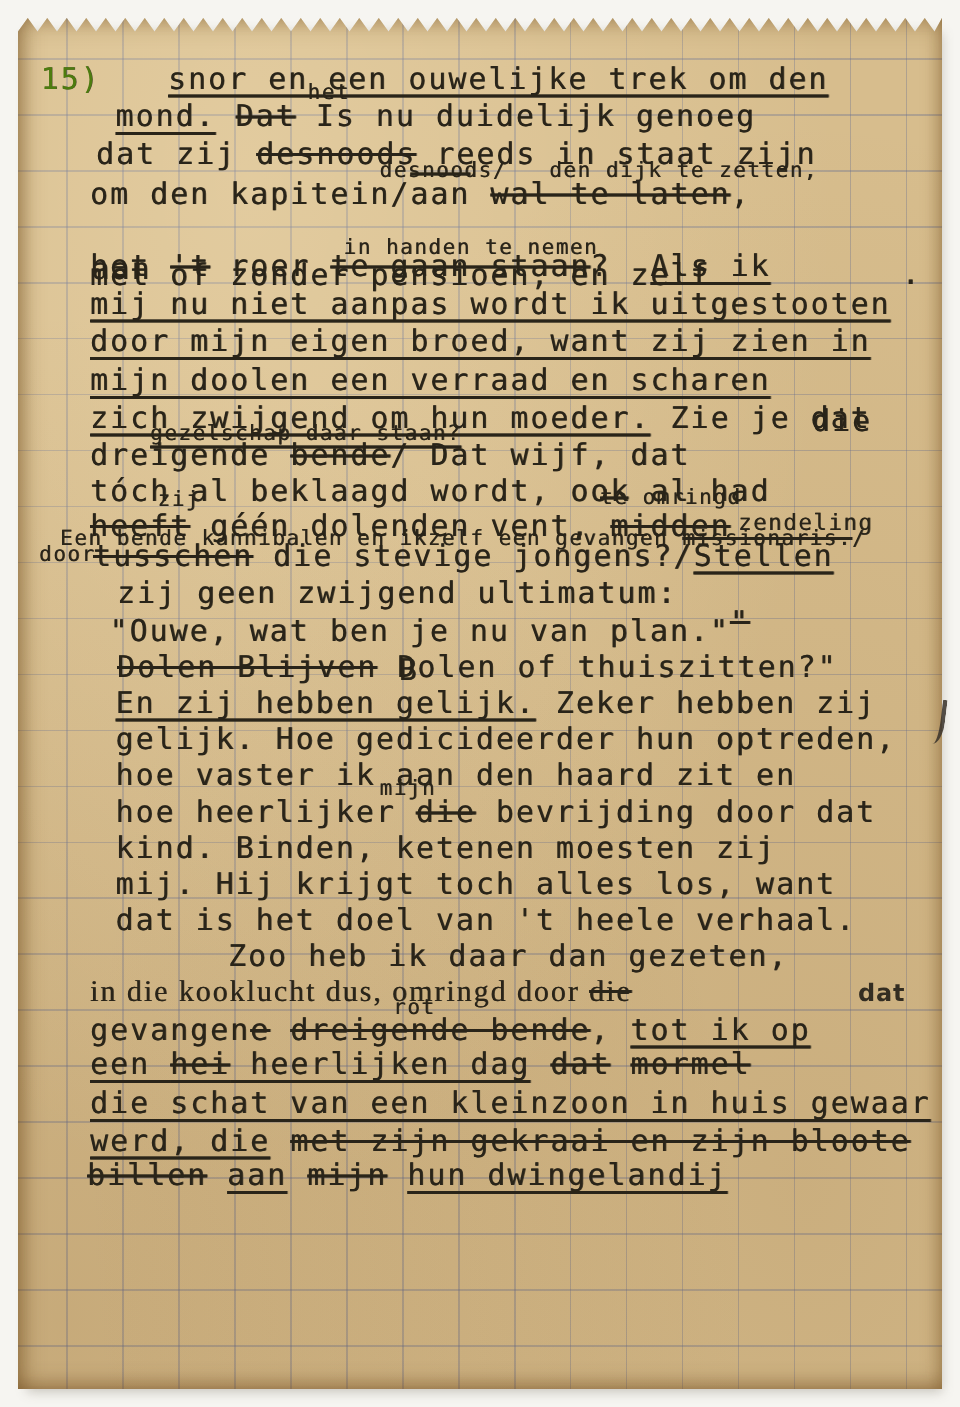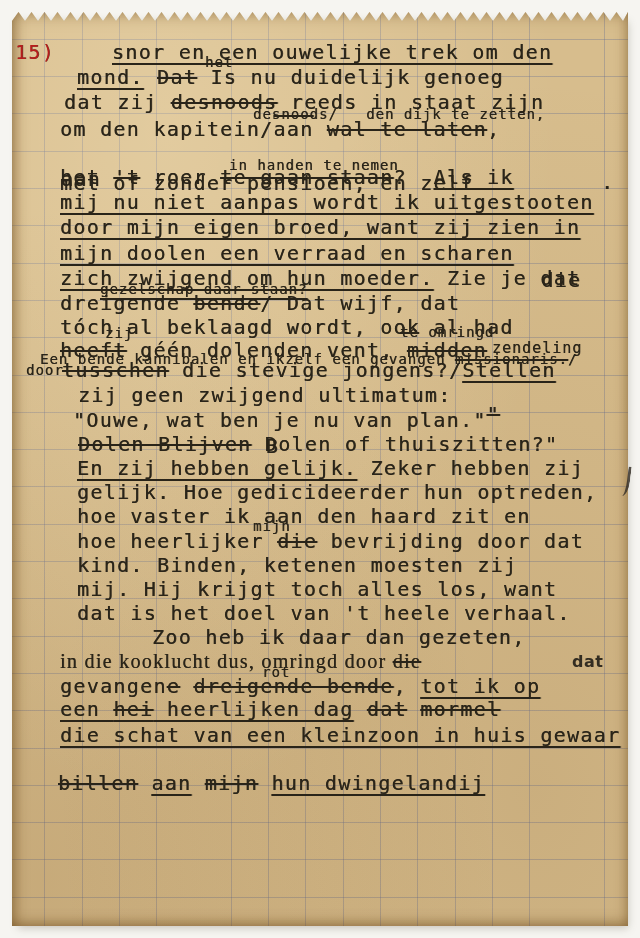--- a/index.html
+++ b/index.html
@@ -32,21 +32,21 @@
   .line{
     position:absolute;white-space:pre;
     font:20px/24px "DejaVu Sans Mono",monospace;
     letter-spacing:1.3px;
     color:#292419;
     text-shadow:0.4px 0 0 rgba(41,36,25,.75);
   }
   .line.s{font-size:14px;line-height:16px;letter-spacing:1px;}
   .line.s16{font-size:15px;line-height:17px;letter-spacing:1px;}
   .line.hand{font-family:"DejaVu Sans",sans-serif;font-size:16px;letter-spacing:.5px;text-shadow:none;font-weight:bold;color:#332d22;}
-  .page-num{position:absolute;left:15px;top:40px;font:20px/24px "DejaVu Sans Mono",monospace;letter-spacing:1.3px;color:#b91c1c;text-shadow:0.4px 0 0 rgba(41,36,25,.75);}
+  .page-num{position:absolute;left:27px;top:40px;font:20px/24px "DejaVu Sans Mono",monospace;letter-spacing:1.3px;color:#4d7c0f;text-shadow:0.4px 0 0 rgba(41,36,25,.75);}
   .u{text-decoration:underline;text-decoration-thickness:2px;text-underline-offset:4px;}
   .x{text-decoration:line-through;text-decoration-thickness:2px;}
   .ux{text-decoration:underline line-through;text-decoration-thickness:2px;text-underline-offset:4px;}
   .ov{text-decoration:overline;text-decoration-thickness:2px;}
   .xq{text-decoration:line-through;text-decoration-thickness:2px;display:inline-block;transform:translateY(-6px);}
   .ovwrap{position:relative;display:inline-block;}
   .ovwrap .over{position:absolute;left:1px;top:2px;}
   .edge-mark{
     position:absolute;left:618px;top:466px;width:9px;height:30px;
     border-right:3px solid #39332b;border-radius:0 0 70% 60%/0 0 70% 60%;
@@ -97,15 +97,16 @@
       <div class="line " style="top: 553px; left: 77px;"><span>kind. Binden, ketenen moesten zij</span></div>
       <div class="line " style="top: 577px; left: 77px;"><span>mij. Hij krijgt toch alles los, want</span></div>
       <div class="line " style="top: 601px; left: 77px;"><span>dat is het doel van 't heele verhaal.</span></div>
       <div class="line " style="top: 625px; left: 152px;"><span>Zoo heb ik daar dan gezeten,</span></div>
       <div class="line " style="top: 649px; left: 60px; font-family: Liberation Serif, serif;"><span>in die kooklucht dus, omringd door </span><span class="x">die</span></div>
       <div class="line hand" style="top: 650px; left: 572px;"><span>dat</span></div>
       <div class="line s" style="top: 664px; left: 262px;"><span>rot</span></div>
       <div class="line " style="top: 674px; left: 60px;"><span>gevangen</span><span class="x">e</span><span> </span><span class="x">dreigende bende</span><span>, </span><span class="u">tot ik op</span></div>
       <div class="line " style="top: 697px; left: 60px;"><span class="u">een </span><span class="ux">hei</span><span class="u"> heerlijken dag</span><span> </span><span class="x">dat</span><span> </span><span class="x">mormel</span></div>
       <div class="line " style="top: 723px; left: 60px;"><span class="u">die schat van een kleinzoon in huis gewaar</span></div>
+      <div class="line " style="top: 748px; left: 60px;"><span class="u">werd, die</span><span> </span><span class="x">met zijn gekraai en zijn bloote</span></div>
       <div class="line " style="top: 771px; left: 58px;"><span class="x">billen</span><span> </span><span class="u">aan</span><span> </span><span class="x">mijn</span><span> </span><span class="u">hun dwingelandij</span></div>
     </div>
 </div>
 
 </body></html>

